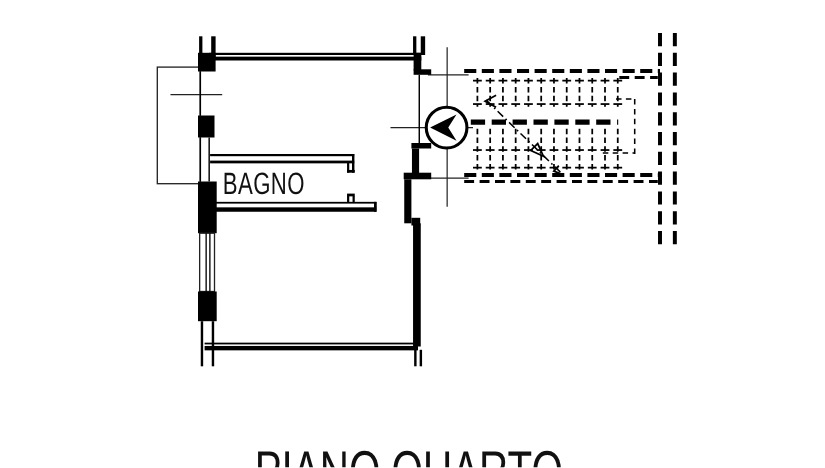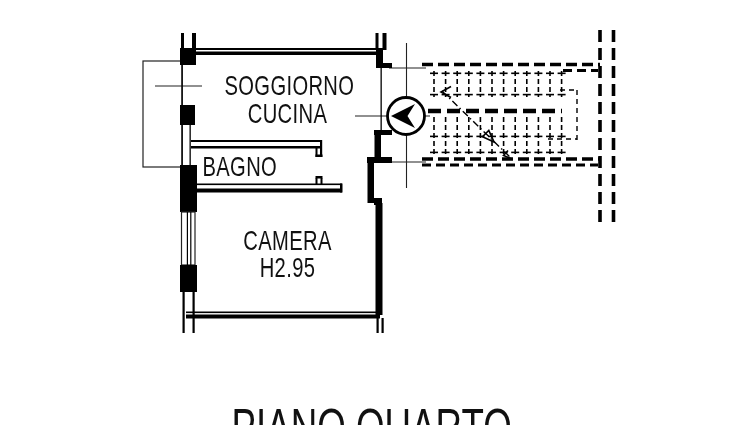--- a/index.html
+++ b/index.html
@@ -152,31 +152,23 @@
         <path class="arrowline" d="M512,159 L503.5,155.5 L508,150.5"></path>
       </g>
     </g>
 
     <g>
       <circle class="circ" cx="406" cy="116" r="18.5"></circle>
       <path class="w" d="M391,116 L415,104 L407.5,116 L415,128 Z"></path>
     </g>
   </svg>
 
-  <div class="lbl room-lbl" id="lbl-soggiorno">
-    <span class="sq" style="display:block;">SOGGIORNO</span>
-    <span class="sq" style="display:block;">CUCINA</span>
-  </div>
 
   <div class="lbl room-lbl" id="lbl-bagno">
     <span class="sq">BAGNO</span>
   </div>
 
-  <div class="lbl room-lbl" id="lbl-camera">
-    <span class="sq" style="display:block;">CAMERA</span>
-    <span class="sq" style="display:block;">H2.95</span>
-  </div>
 
   <div class="lbl" id="lbl-floor">
     <span class="sq">PIANO QUARTO</span>
   </div>
 
 </div>
 
 </body></html>

